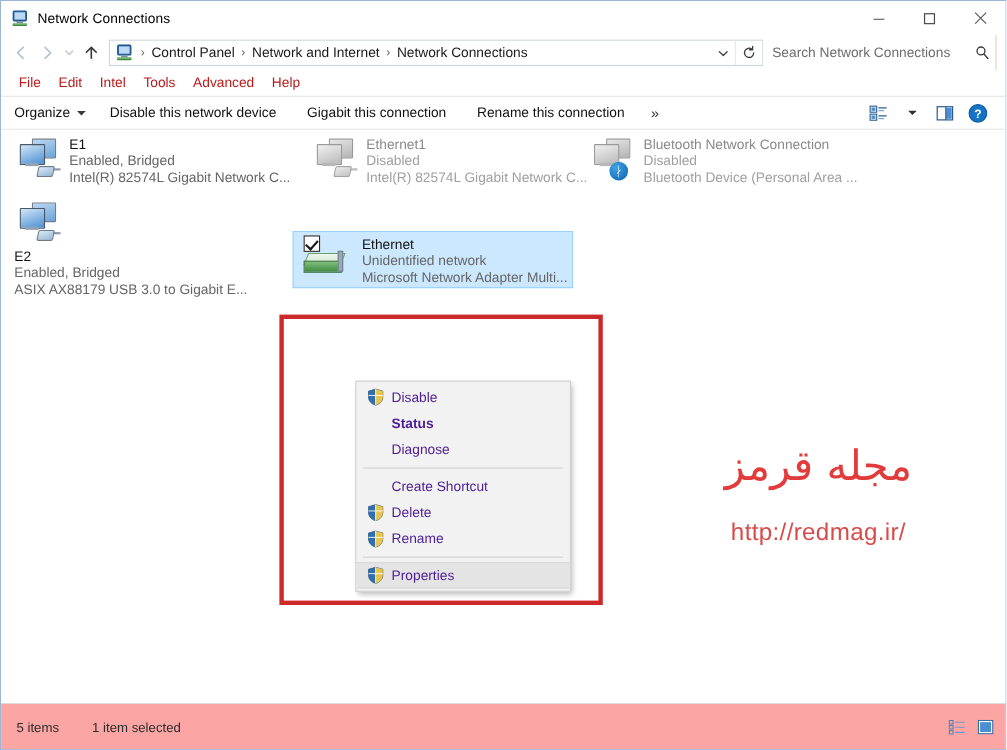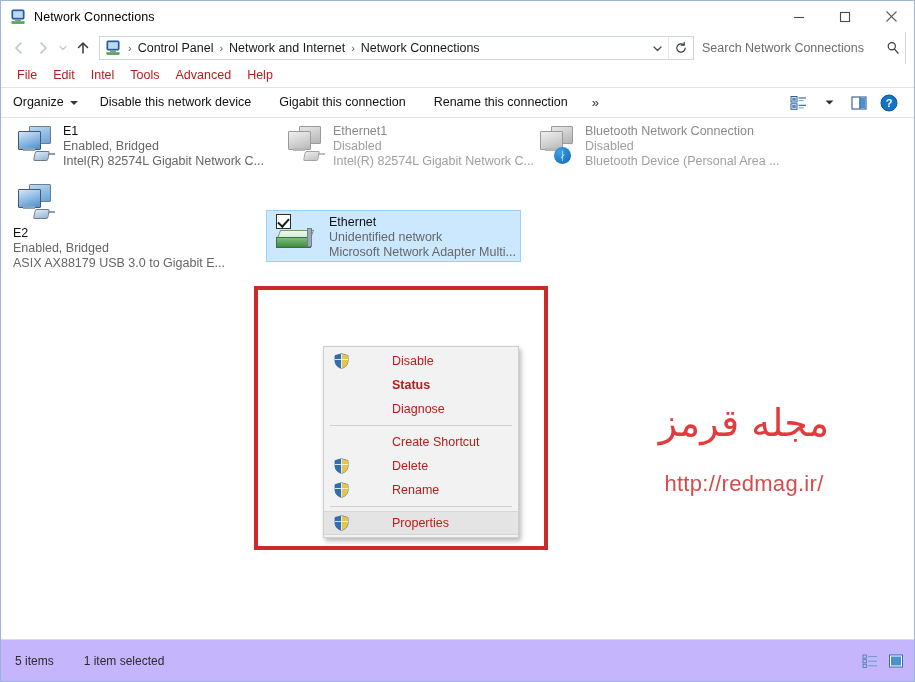--- a/index.html
+++ b/index.html
@@ -373,23 +373,22 @@
     padding: 2px 0;
     box-sizing: border-box;
     z-index: 40;
   }
   .ctxitem {
     height: 24px;
     display: flex;
     align-items: center;
     padding-left: 4px;
     font-size: 12.5px;
-    color: #b91c1c;
-    box-sizing: border-box;
-    gap: 36px;
+    color: #4c1d95;
+    box-sizing: border-box;
   }
   .ctxitem.bold { font-weight: bold; }
   .ctxitem.hot {
     background: #e4e4e4;
     border-top: 1px solid #d6d6d6;
     border-bottom: 1px solid #d6d6d6;
   }
   .ctx-ico {
     width: 26px; height: 20px;
     flex: 0 0 auto;
@@ -441,21 +440,21 @@
     letter-spacing: 0.3px;
   }
 
   
   .statusbar {
     height: 42px;
     min-height: 26px;
     border-top: 1px solid #dcdcdc;
     display: flex;
     align-items: center;
-    background: #c4b5fd;
+    background: #fca5a5;
     padding: 0 8px 0 14px;
     box-sizing: border-box;
   }
   .status-text {
     font-size: 12px;
     color: #2b2b2b;
   }
   .status-text.second { margin-left: 30px; }
   .status-right {
     margin-left: auto;

